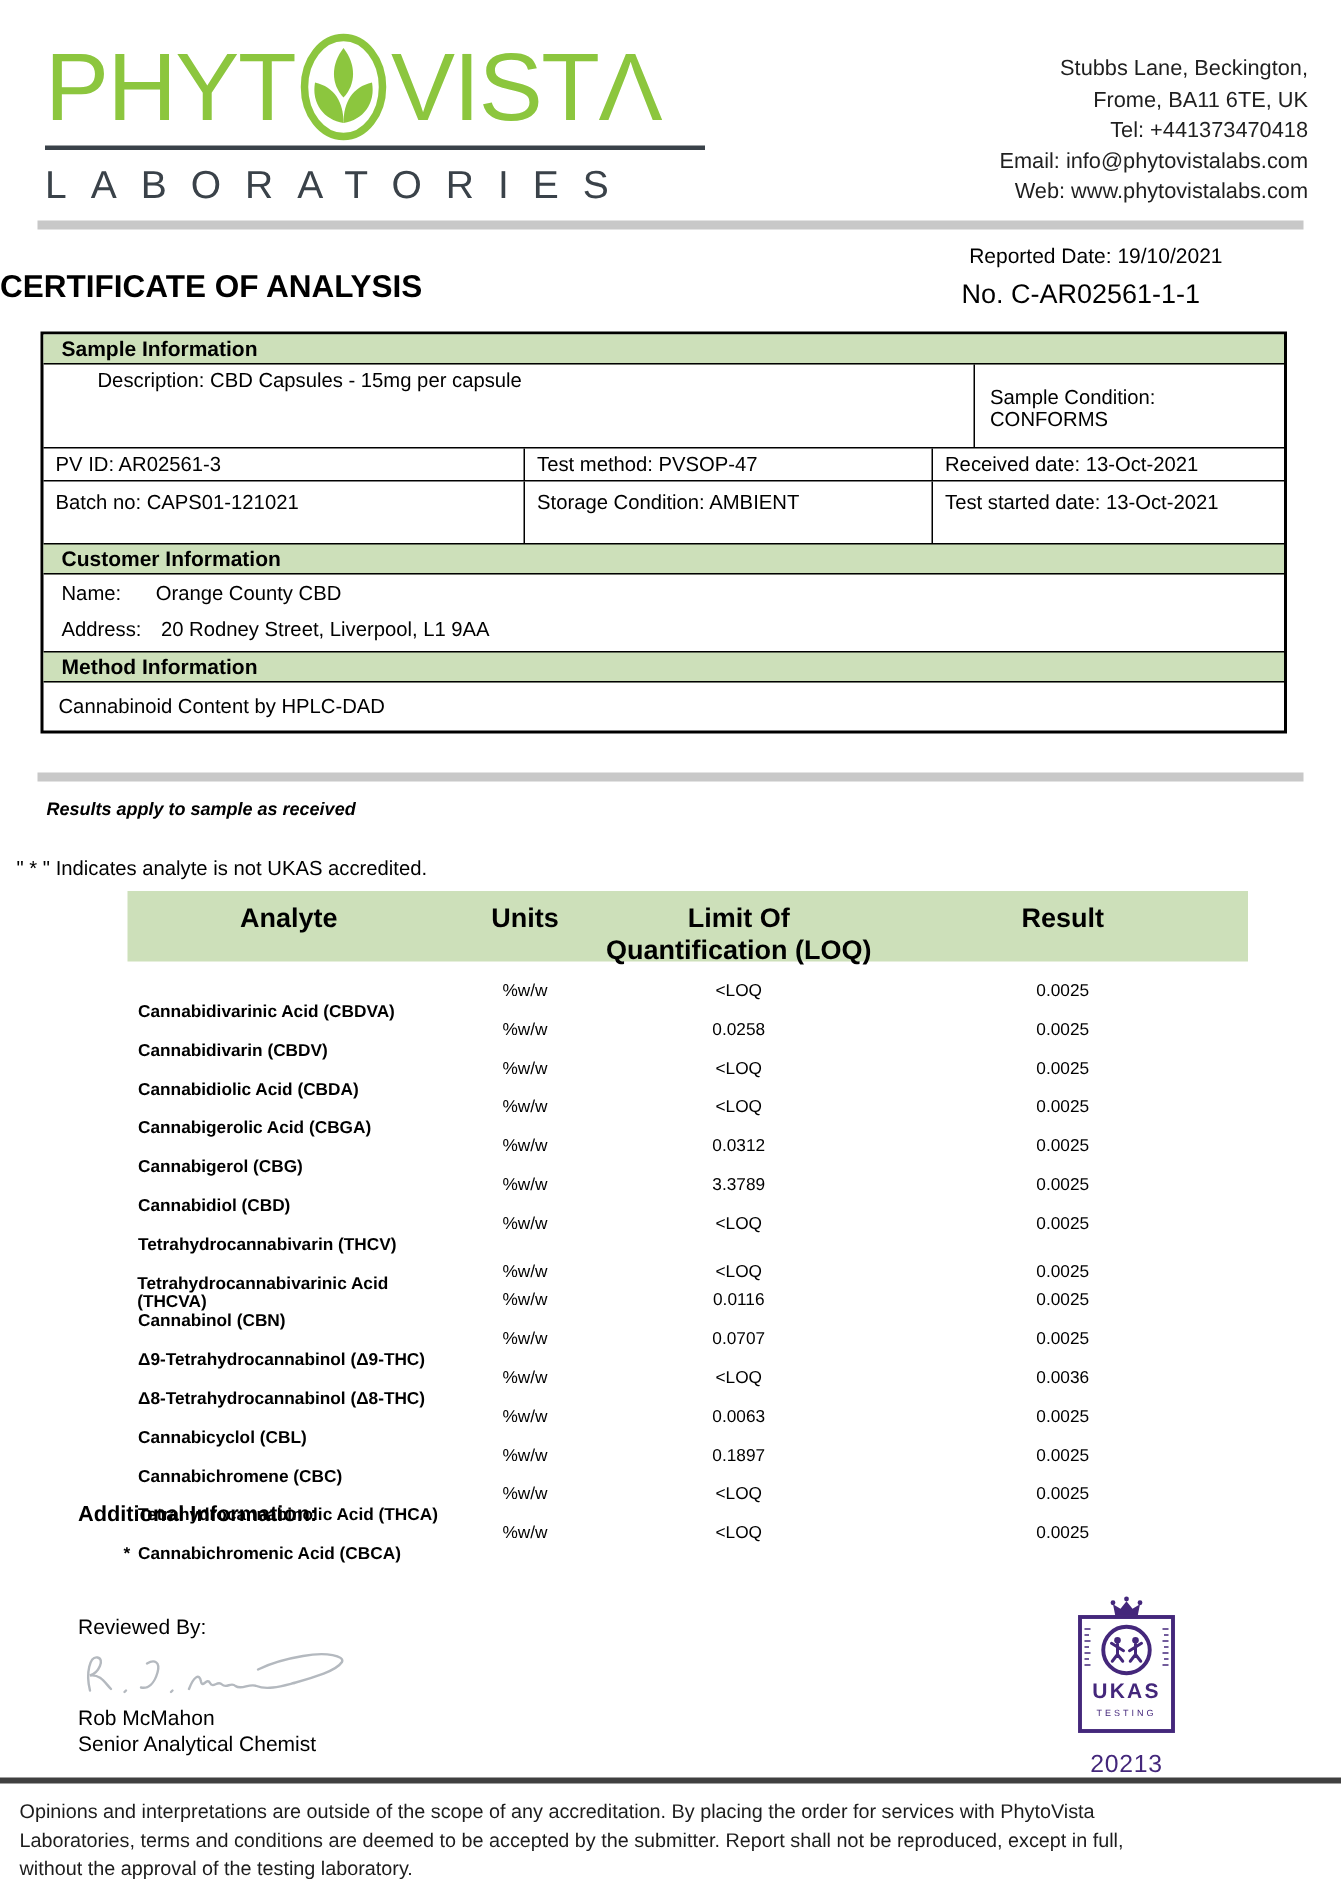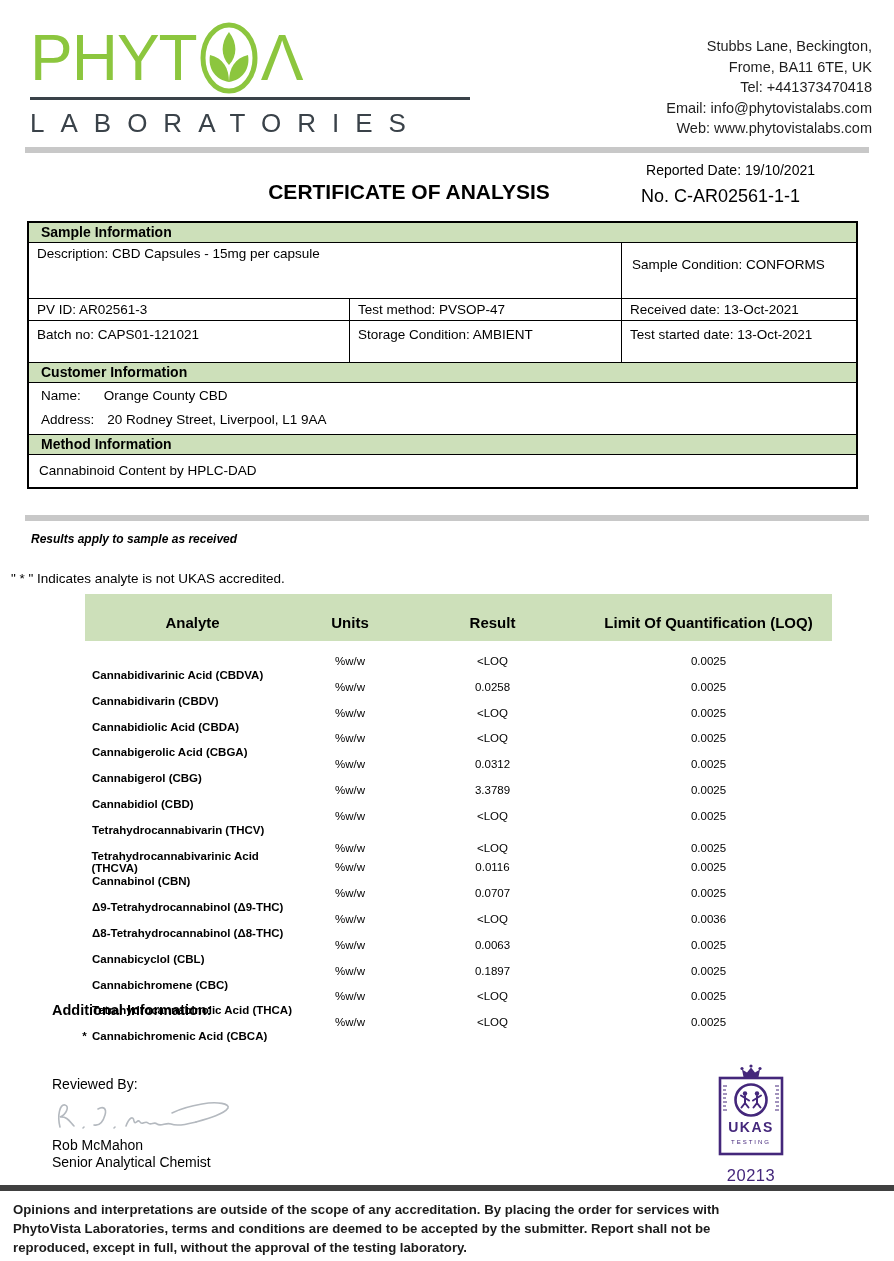--- a/index.html
+++ b/index.html
@@ -16,82 +16,83 @@
   .brand-name .leaf-o { margin:-8px 1px -10px 1px; }
   .brand-rule { height:3px; background:#3a4249; width:440px; margin-top:9px; }
   .brand-tagline { margin-top:8px; font-size:26px; color:#3a4249; letter-spacing:16px; white-space:nowrap; font-weight:400; }
   .contact { text-align:right; padding-top:8px; font-size:14.5px; line-height:20.5px; color:#1f1f1f; }
 
   .divider { height:6px; background:#c8c8c8; margin:0 25px; }
 
   
   .title-block { position:relative; height:62px; margin-top:6px; }
   .reported-date { position:absolute; top:3px; right:79px; font-size:14px; }
-  .coa-title { position:absolute; top:21px; left:0; width:818px; text-align:center; font-size:21px; font-weight:bold; }
+  .coa-title { position:absolute; top:21px; left:0; width:818px; font-size:21px; font-weight:bold; }
   .coa-number { position:absolute; top:27px; right:94px; font-size:18px; }
 
   
   .info-table { margin:0 36px 0 27px; border:2px solid #000; font-size:13.5px; }
   .bar { background:#cde0ba; font-weight:bold; padding:1px 0 2px 12px; font-size:14px; }
   .bar.mid { border-top:1.5px solid #000; }
   .bar.b-bot { border-bottom:1.5px solid #000; }
-  .row-desc { display:grid; grid-template-columns:593px 1fr; border-bottom:1.5px solid #000; height:55px; }
+  .row-desc { display:grid; grid-template-columns:593px 1fr; border-bottom:1.5px solid #000; height:55px;padding-left:28px; }
   .cell { padding:3px 8px; box-sizing:border-box; }
   .cell.rb { border-right:1.5px solid #000; }
   .cell.cond { padding-top:14px; padding-left:10px; }
   .row-3col { display:grid; grid-template-columns:321px 272px 1fr; border-bottom:1.5px solid #000; }
   .row-3col .cell { padding-top:3px; padding-bottom:3px; }
   .row-3col.tall .cell { padding-top:6px; padding-bottom:20px; }
   .row-3col.last { border-bottom:none; }
   .cust-cell { padding:5px 8px 7px 12px; }
   .cust-line2 { margin-top:9px; }
   .lbl-gap-name { display:inline-block; width:23px; }
   .lbl-gap-addr { display:inline-block; width:13px; }
   .method-cell { padding:8px 8px 9px 10px; }
 
   
   .divider2 { margin-top:26px; }
   .sample-note { margin:11px 0 0 31px; font-size:12px; font-style:italic; font-weight:bold; }
   .accred-note { margin:25px 0 0 11px; font-size:13.5px; }
 
   
   .results { margin:8px 0 0 85px; width:747px; }
-  .res-header { display:grid; grid-template-columns:215px 100px 185px 1fr; background:#cde0ba; height:47px; box-sizing:border-box; padding-top:20px; font-size:15px; font-weight:bold; text-align:center; }
+  .res-header { display:grid; grid-template-columns:215px 100px 185px 1fr; background:#cde0ba; height:47px; box-sizing:border-box; padding-top:8px; font-size:18px; font-weight:bold; text-align:center; }
   .res-rows { }
   .res-row { display:grid; grid-template-columns:215px 100px 185px 1fr; height:25.8px; align-items:center; font-size:11.5px; }
   .c-analyte { display:flex; align-items:center; padding-left:7px; font-weight:bold;margin-top:28px; }
   .c-flag { display:inline-block; width:15px; margin-left:-15px; text-align:center; font-weight:bold; }
   .c-center { text-align:center; }
 
   
   .additional { position:absolute; left:52px; top:1002px; font-size:14.5px; font-weight:bold; }
   .sign-block { position:absolute; left:52px; top:1076px; font-size:14px; line-height:17px; }
   .sign-svg { display:block; margin:2px 0 1px -2px; }
   .sign-name { margin-top:2px; }
   .ukas-block { position:absolute; left:711px; top:1064px; width:80px; text-align:center; }
   .ukas-number { color:#44277b; font-size:16.5px; margin-top:2px; letter-spacing:0.5px; }
 
-  .footer { position:absolute; left:0; right:0; top:1185px; border-top:6px solid #404040; padding:9px 30px 0 13px; font-size:13.2px; line-height:19px; color:#1c1c1c;font-weight:bold; }
+  .footer { position:absolute; left:0; right:0; top:1185px; border-top:4px solid #404040; padding:9px 30px 0 13px; font-size:13.2px; line-height:19px; color:#1c1c1c; }
   .footer-text { max-width:772px; }
 </style>
 </head>
 <body>
 
 <div class="page">
 
   <div class="header">
     <div class="brand">
       <div class="brand-name">
         <span>PHYT</span>
         <svg class="leaf-o" width="62" height="76" viewBox="0 0 62 76">
           <ellipse cx="31" cy="38" rx="26" ry="33" fill="none" stroke="#8cc63e" stroke-width="5"></ellipse>
           <path d="M31 12 C39.5 23 39.5 36 31 45 C22.5 36 22.5 23 31 12 Z" fill="#8cc63e"></path>
           <path d="M31 62 C18 60 9.5 49 12 35 C25 38 31 48 31 62 Z" fill="#8cc63e"></path>
           <path d="M31 62 C44 60 52.5 49 50 35 C37 38 31 48 31 62 Z" fill="#8cc63e"></path>
         </svg>
+        <span>VIST</span>
         <span>Λ</span>
       </div>
       <div class="brand-rule"></div>
       <div class="brand-tagline">LABORATORIES</div>
     </div>
     <div class="contact">
       <div>Stubbs Lane, Beckington,</div>
       <div>Frome, BA11 6TE, UK</div>
       <div>Tel: +441373470418</div>
       <div>Email: info@phytovistalabs.com</div>
@@ -139,22 +140,22 @@
 
   <div class="divider divider2"></div>
 
   <div class="sample-note">Results apply to sample as received</div>
   <div class="accred-note">" * " Indicates analyte is not UKAS accredited.</div>
 
   <div class="results">
     <div class="res-header">
       <div>Analyte</div>
       <div>Units</div>
+      <div>Limit Of Quantification (LOQ)</div>
       <div>Result</div>
-      <div>Limit Of Quantification (LOQ)</div>
     </div>
     <div class="res-rows">
     <div class="res-row">
       <div class="c-analyte">
             <span class="c-flag"></span>
             <span>Cannabidivarinic Acid (CBDVA)</span>
           </div>
       <div class="c-center">%w/w</div>
       <div class="c-center">&lt;LOQ</div>
       <div class="c-center">0.0025</div>

